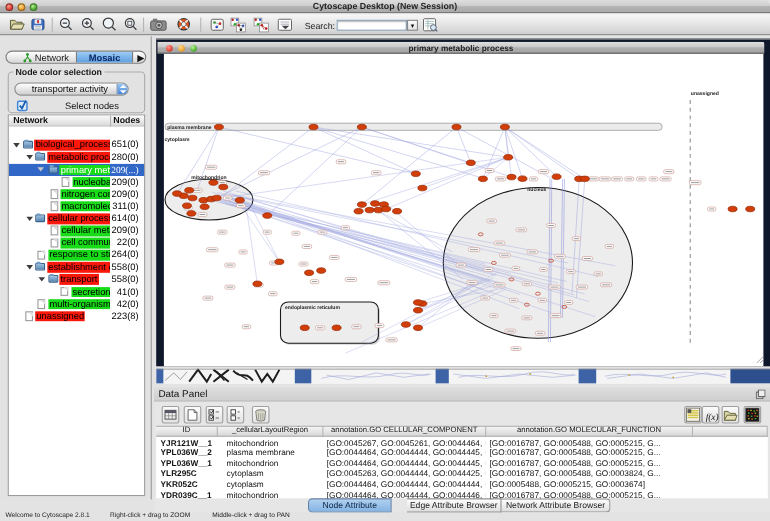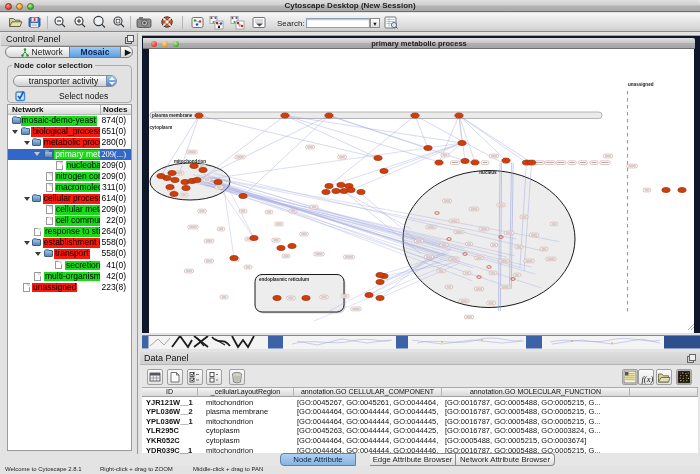--- a/index.html
+++ b/index.html
@@ -179,27 +179,20 @@
 </svg>
 <div class="tsep" style="left:47px"></div>
 <div class="tsep" style="left:130px"></div>
 <div class="tsep" style="left:182px"></div>
 <div id="searchlbl">Search:</div>
 <div id="searchbox"></div>
 <div id="searcharr">▼</div>
 </div>
 
 <div id="cpanel" class="abs">
-<div id="cphead">
-      <span>Control Panel</span>
-      <svg class="abs" style="right:3px;top:2px" width="9" height="9" viewBox="0 0 9 9">
-        <rect x="0.5" y="2.5" width="6" height="6" fill="none" stroke="#555" stroke-width="1"></rect>
-        <rect x="2.5" y="0.5" width="6" height="6" fill="#eee" stroke="#555" stroke-width="1"></rect>
-      </svg>
-    </div>
 <div id="tabs">
       <div class="seg" id="tab-net"><svg width="8" height="9" viewBox="0 0 8 9" style="vertical-align:-1.5px">
           <path d="M4 1 V4 M4 4 L1.5 7 M4 4 L6.5 7" stroke="#2a9a2a" stroke-width="1" fill="none"></path>
           <circle cx="4" cy="1.5" r="1.3" fill="#2a9a2a"></circle>
           <circle cx="1.5" cy="7.5" r="1.3" fill="#2a9a2a"></circle>
           <circle cx="6.5" cy="7.5" r="1.3" fill="#2a9a2a"></circle>
         </svg> Network</div>
       <div class="seg" id="tab-mos">Mosaic</div>
       <div class="seg" id="tab-arr">▶</div>
     </div>
@@ -213,25 +206,20 @@
         <rect x="1" y="2" width="8.5" height="8.5" rx="1.5" fill="#ddebfa" stroke="#4287d6" stroke-width="1.4"></rect>
         <path d="M3 6 L5 8.5 L8.5 1.5" stroke="#1c5fb0" stroke-width="1.7" fill="none"></path>
       </svg>
       <div id="cbxlbl">Select nodes</div>
     </div>
 <div id="treebox">
       <div id="treehead">
         <div class="h1">Network</div>
         <div class="dv"></div>
         <div class="h2">Nodes</div>
-      </div>
-<div class="trow" style="top:10.5px">
-        <div class="fold" style="left:3.5px"></div>
-        <div class="hl" style="left:12.6px;max-width:79.4px;background:#17dc17;color:#000">mosaic-demo-yeast</div>
-        <div class="num">874(0)</div>
       </div>
 <div class="trow" style="top:21.6px">
         <div class="exp" style="left:4.4px;border-top-color:#3c3c3c"></div>
         <div class="fold" style="left:13px"></div>
         <div class="hl" style="left:23.4px;max-width:68.6px;background:#fc170b;color:#000">biological_process</div>
         <div class="num">651(0)</div>
       </div>
 <div class="trow" style="top:32.7px">
         <div class="exp" style="left:15.8px;border-top-color:#3c3c3c"></div>
         <div class="fold" style="left:24.4px"></div>

